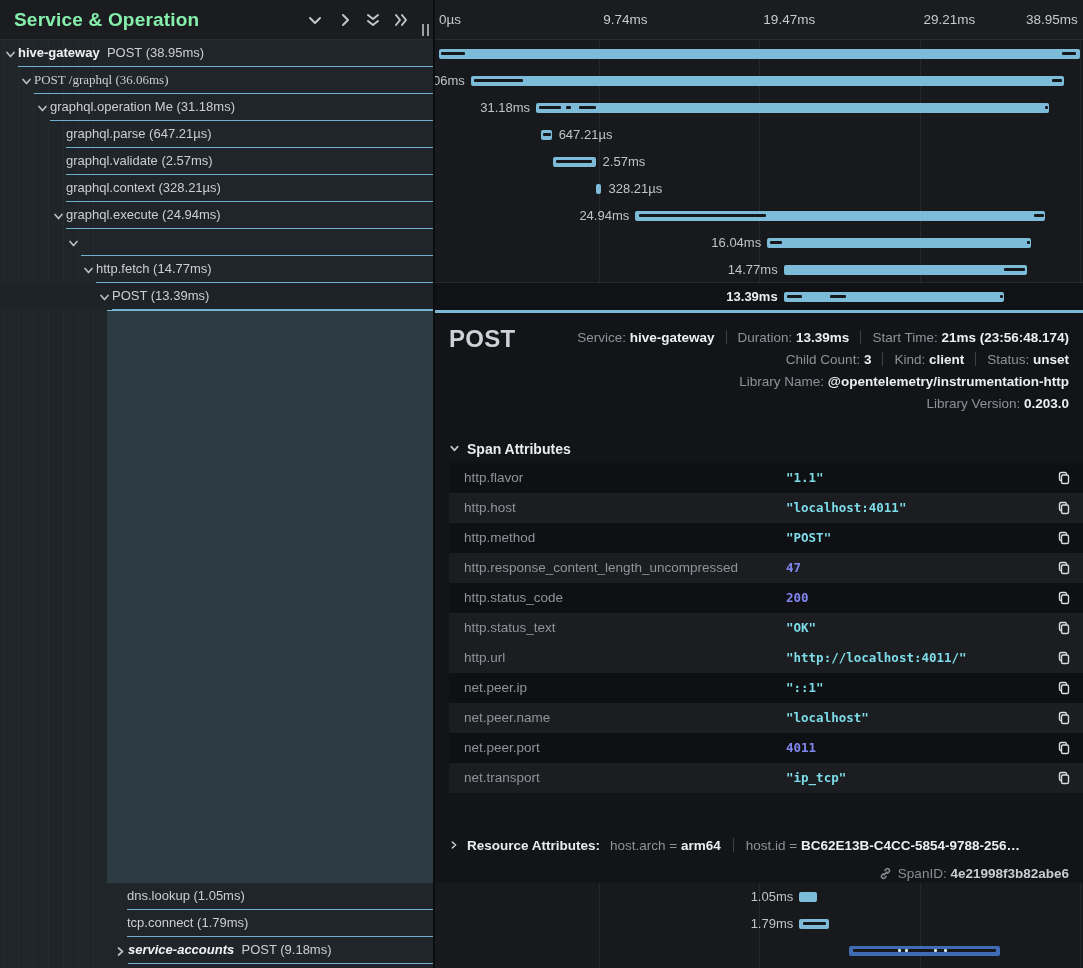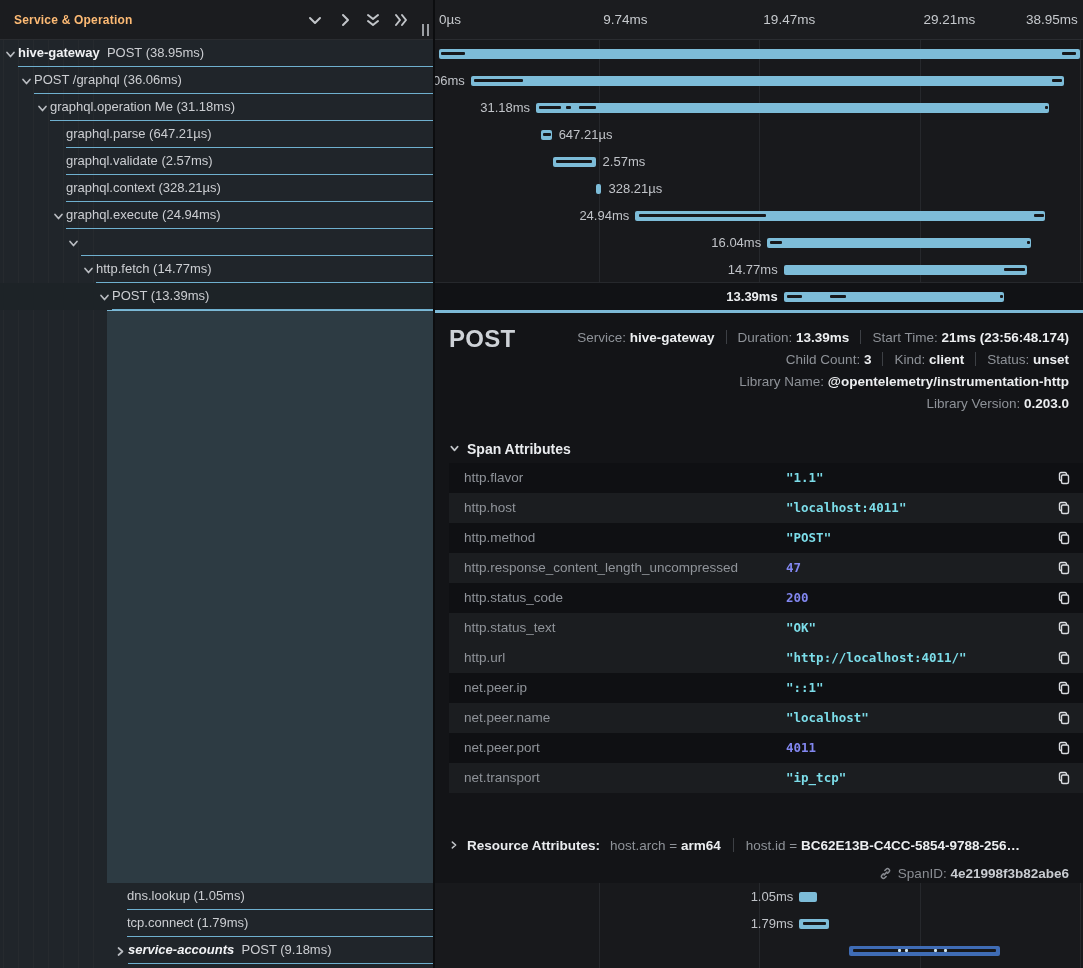--- a/index.html
+++ b/index.html
@@ -8,21 +8,21 @@
     position:relative; width:1083px; height:968px; overflow:hidden;
     background:#18191c; font-family:"Liberation Sans","DejaVu Sans",sans-serif;
     color:#ccced2; font-size:13px;
   }
   
   .left-col{ position:absolute; left:0; top:0; width:435px; height:968px;
     background:#20252a; border-right:2px solid #0c0d0f; }
   .tree-header{ position:absolute; left:0; top:0; width:100%; height:40px;
     background:#1b1c1f; border-bottom:1px solid #2a2c30; }
   .tree-title{ position:absolute; left:14px; top:0; line-height:40px;
-    font-size:12px; font-weight:bold; color:#fdba74; letter-spacing:.2px; }
+    font-size:19px; font-weight:bold; color:#86efac; letter-spacing:.2px; }
   .hdr-icon{ position:absolute; top:11px; width:18px; height:18px; color:#c2c5c9; cursor:pointer; }
   .hdr-icon svg{ width:100%; height:100%; }
   .drag-handle{ position:absolute; left:421px; top:24px; width:10px; height:12px; cursor:col-resize; }
   .drag-handle i{ position:absolute; top:0; width:2px; height:12px; background:#9b9ea3; }
   .drag-handle i:first-child{ left:1px; } .drag-handle i:last-child{ left:6px; }
   .guides{ position:absolute; left:0; top:40px; width:107px; height:928px; pointer-events:none; }
   .guides i{ position:absolute; top:0; width:1px; height:100%; background:#262a2e; }
   .tree-rows{ position:absolute; left:0; top:40px; width:363px; height:270px; }
   .tree-rows-bottom{ position:absolute; left:0; top:883px; width:433px; height:85px; }
   .trow{ position:absolute; left:0; width:433px; height:27px; cursor:pointer; }
@@ -130,21 +130,21 @@
           <span class="chev" style="left: 5px;"><svg viewBox="0 0 11 11" fill="none" stroke="currentColor" stroke-width="1.7" stroke-linecap="round" stroke-linejoin="round">
               <polyline points="2,3.5 5.5,7.5 9,3.5"></polyline>
             </svg></span>
           <span class="lbl" style="left: 18px;"><span class="svc">hive-gateway</span>&nbsp; POST (38.95ms)</span>
           <span class="uline" style="left: 18px;"></span>
         </div>
         <div class="trow" style="top: 27px;">
           <span class="chev" style="left: 21px;"><svg viewBox="0 0 11 11" fill="none" stroke="currentColor" stroke-width="1.7" stroke-linecap="round" stroke-linejoin="round">
               <polyline points="2,3.5 5.5,7.5 9,3.5"></polyline>
             </svg></span>
-          <span class="lbl" style="left: 34px;">POST /graphql (36.06ms)</span>
+          <span class="lbl" style="left: 34px; font-family: Liberation Serif, serif;">POST /graphql (36.06ms)</span>
           <span class="uline" style="left: 34px;"></span>
         </div>
         <div class="trow" style="top: 54px;">
           <span class="chev" style="left: 37px;"><svg viewBox="0 0 11 11" fill="none" stroke="currentColor" stroke-width="1.7" stroke-linecap="round" stroke-linejoin="round">
               <polyline points="2,3.5 5.5,7.5 9,3.5"></polyline>
             </svg></span>
           <span class="lbl" style="left: 50px;">graphql.operation Me (31.18ms)</span>
           <span class="uline" style="left: 50px;"></span>
         </div>
         <div class="trow" style="top: 81px;">

